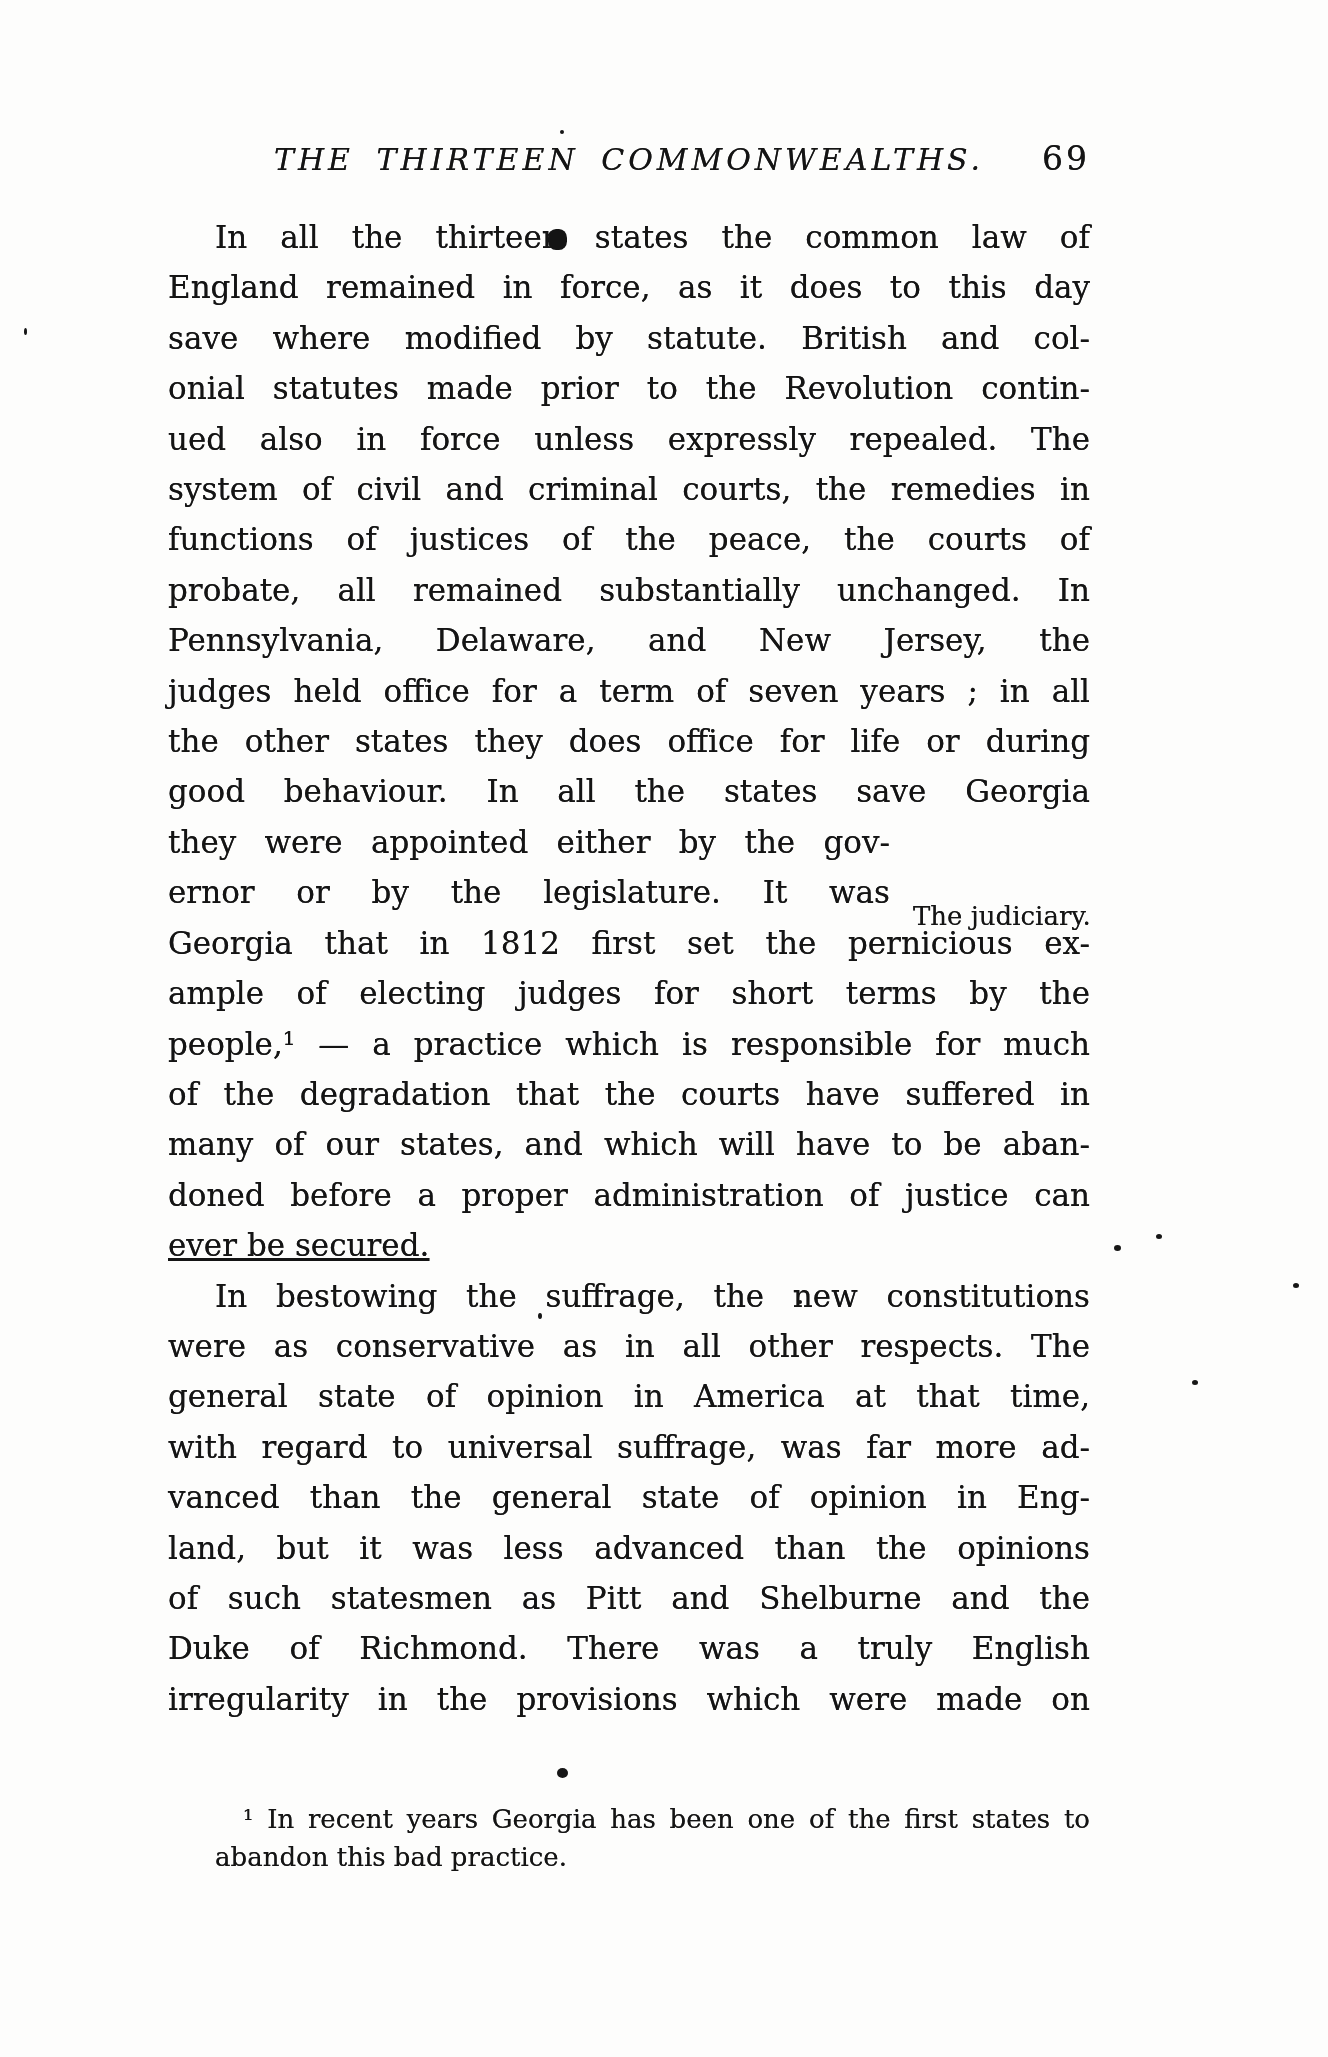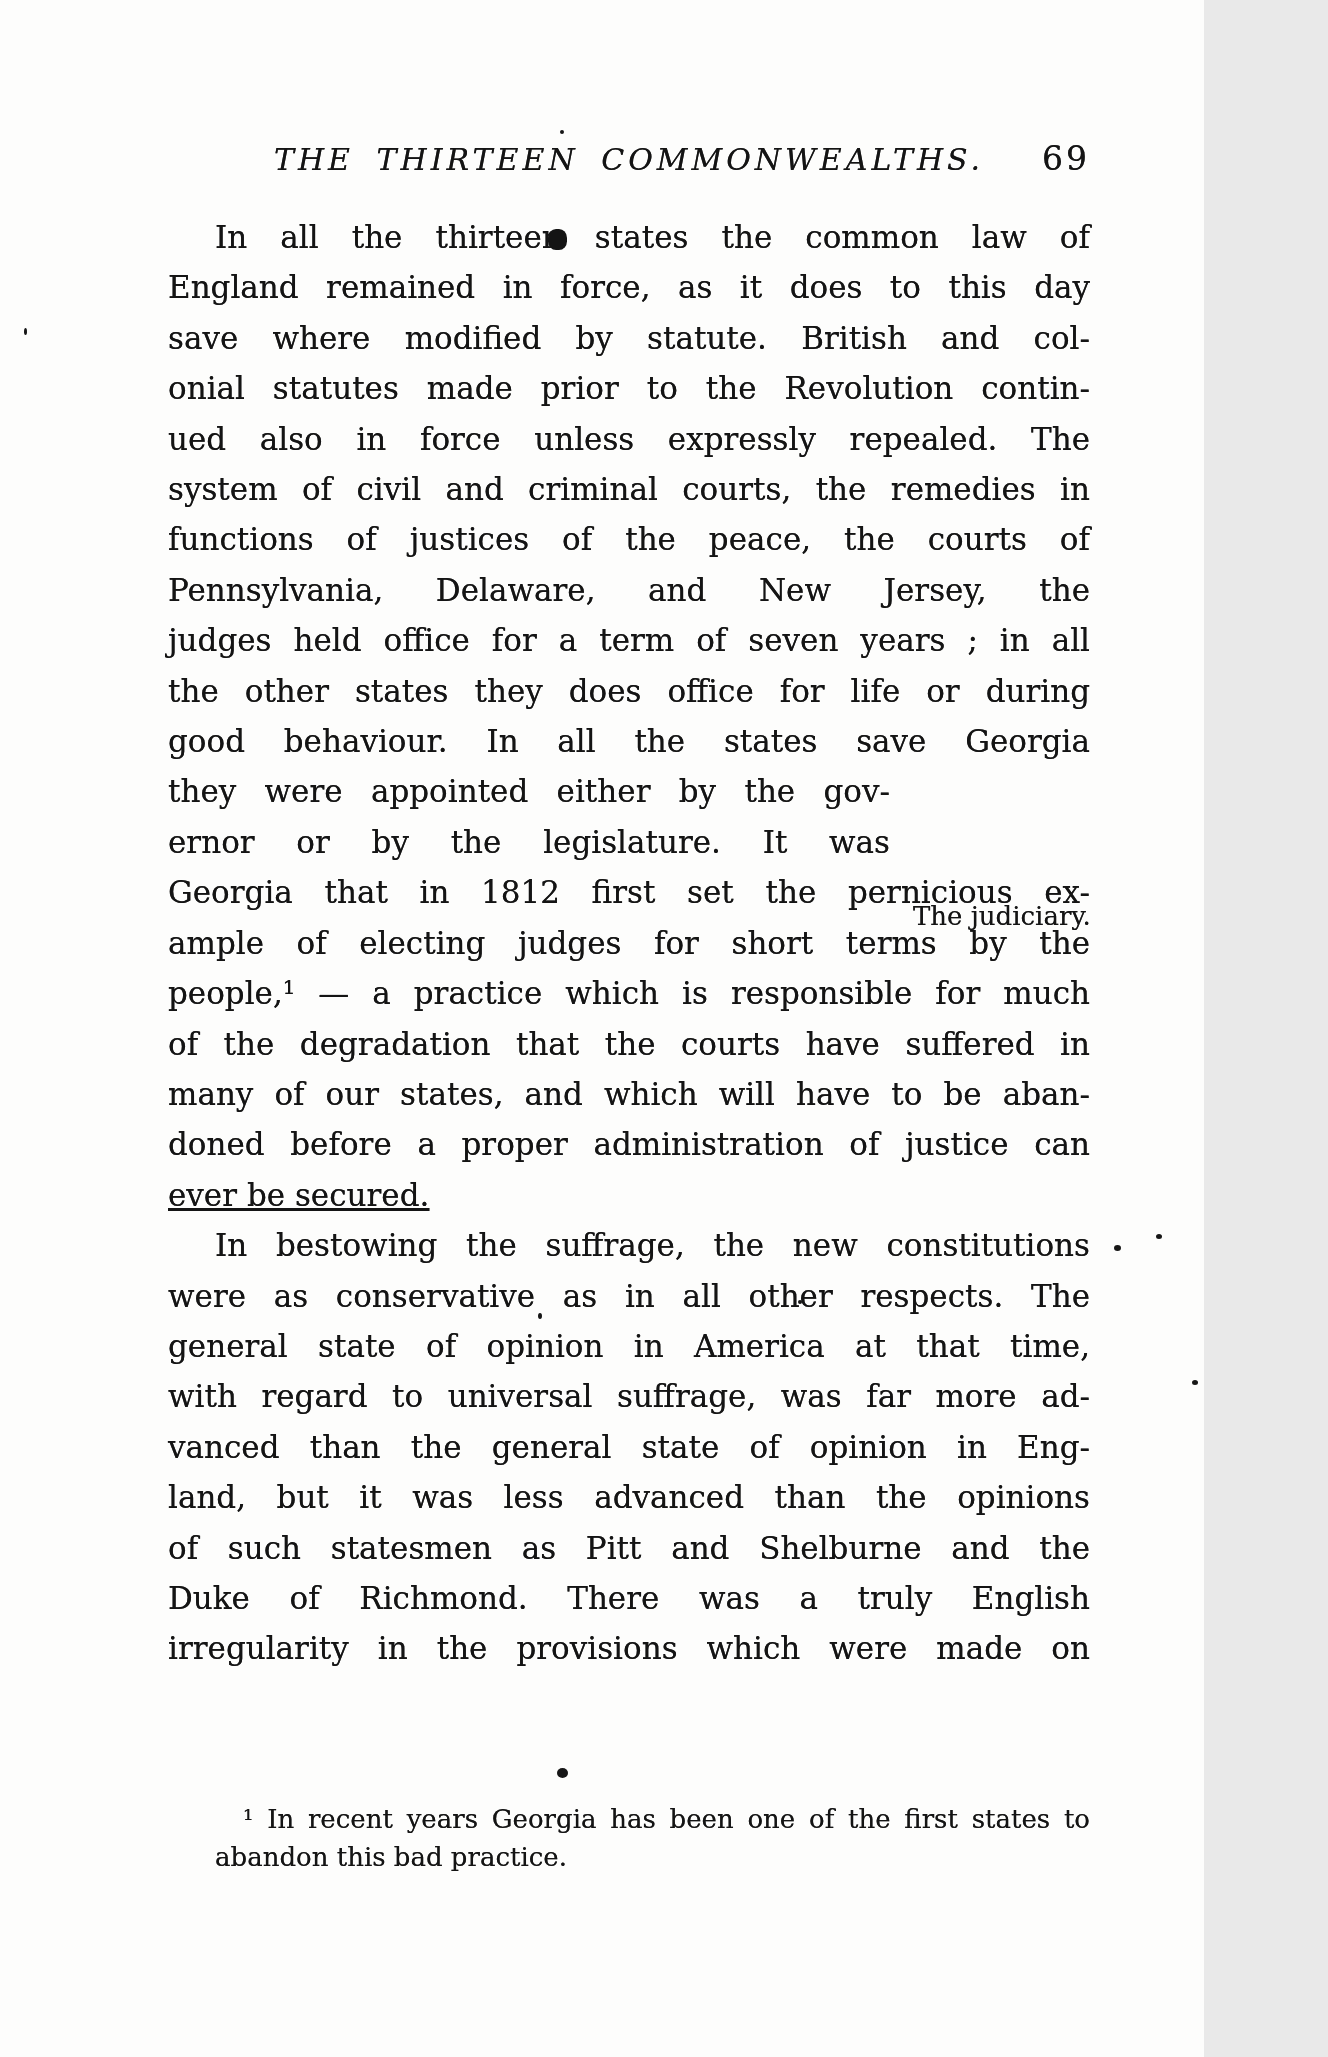--- a/index.html
+++ b/index.html
@@ -1,18 +1,18 @@
 <!DOCTYPE html>
 <html><head>
 <meta charset="utf-8">
 <style>
   html,body{margin:0;padding:0;}
   body{width:1328px;height:2057px;background:#e9e9e9;}
   .page{
-    position:relative;width:1204px;height:2057px;background:#fdfdfc;overflow:hidden;
+    position:relative;width:1328px;height:2057px;background:#fdfdfc;overflow:hidden;
     font-family:"DejaVu Serif","Liberation Serif",serif;color:#141414;
   }
   .running-header{position:absolute;top:142px;left:168px;width:922px;height:40px;}
   .header-title{
     position:absolute;left:0;top:0;width:100%;text-align:center;
     font-style:italic;font-size:30px;letter-spacing:4px;word-spacing:9px;white-space:nowrap;
     text-shadow:0 0 0.6px rgba(10,10,10,0.75);
   }
   .page-number{
     position:absolute;right:0;top:-3px;font-size:33px;letter-spacing:3px;
@@ -53,20 +53,21 @@
   </div>
 
   <div class="body-text">
     <div class="line indent">In all the thirteen states the common law of</div>
     <div class="line">England remained in force, as it does to this day</div>
     <div class="line">save where modified by statute. British and col-</div>
     <div class="line">onial statutes made prior to the Revolution contin-</div>
     <div class="line">ued also in force unless expressly repealed. The</div>
     <div class="line">system of civil and criminal courts, the remedies in</div>
     <div class="line">functions of justices of the peace, the courts of</div>
+    <div class="line">probate, all remained substantially unchanged. In</div>
     <div class="line">Pennsylvania, Delaware, and New Jersey, the</div>
     <div class="line">judges held office for a term of seven years ; in all</div>
     <div class="line">the other states they does office for life or during</div>
     <div class="line">good behaviour. In all the states save Georgia</div>
     <div class="line narrow">they were appointed either by the gov-</div>
     <div class="line narrow">ernor or by the legislature. It was</div>
     <div class="line">Georgia that in 1812 first set the pernicious ex-</div>
     <div class="line">ample of electing judges for short terms by the</div>
     <div class="line">people,¹ — a practice which is responsible for much</div>
     <div class="line">of the degradation that the courts have suffered in</div>

